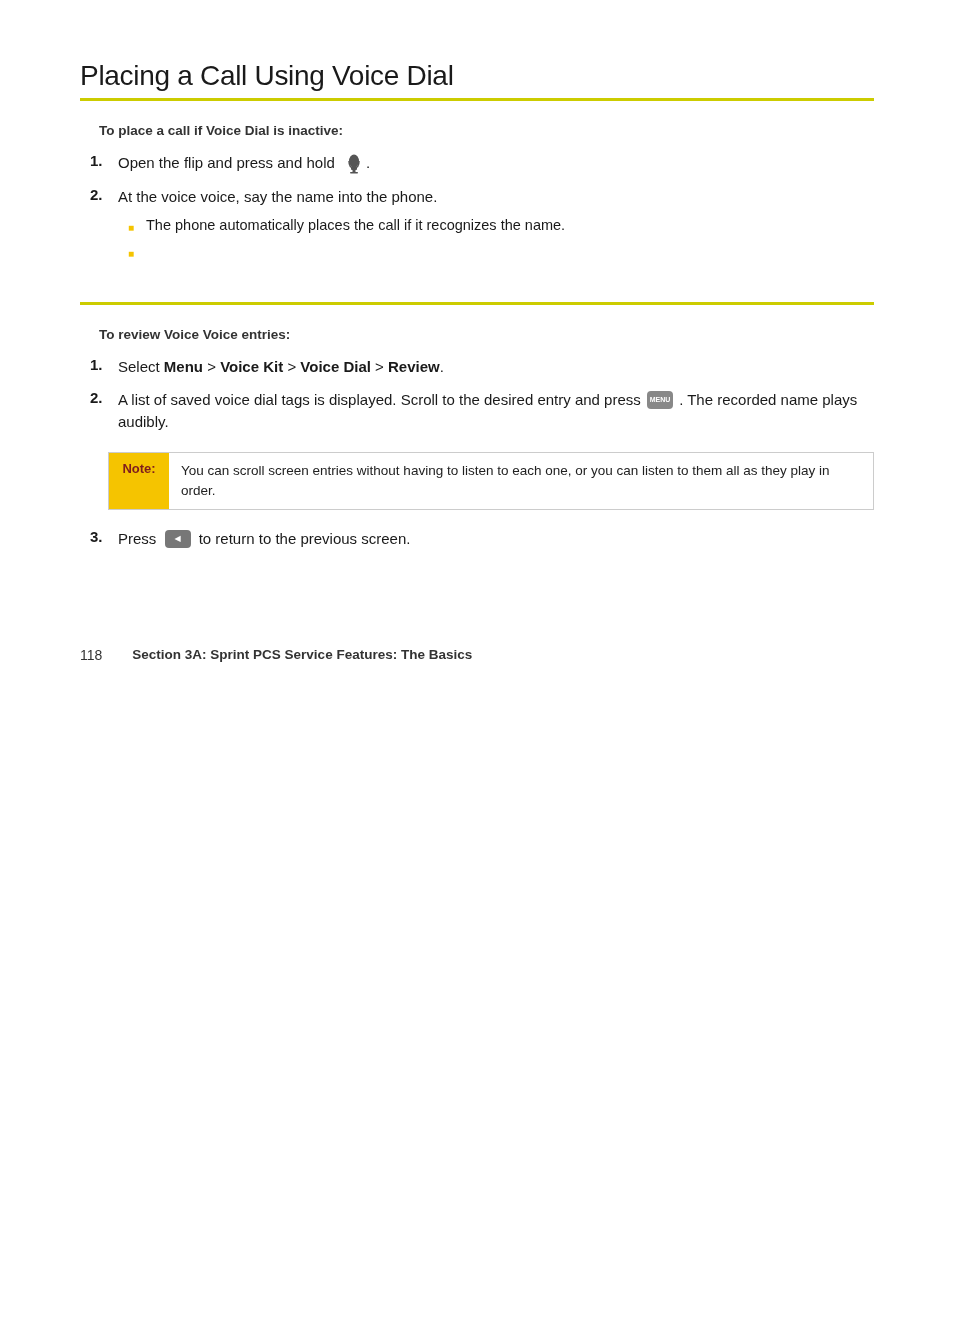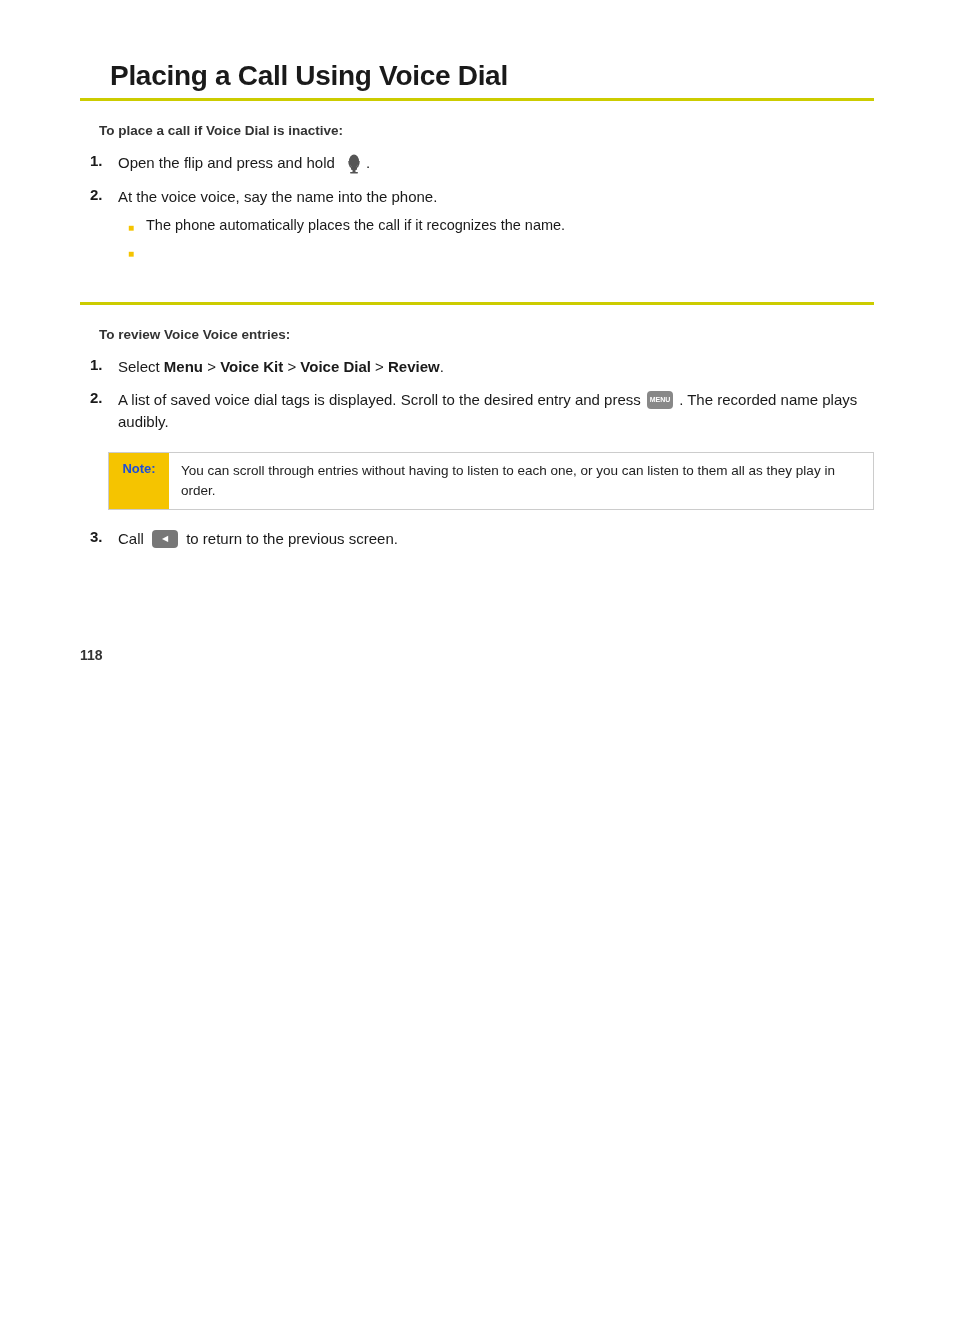--- a/index.html
+++ b/index.html
@@ -19,25 +19,24 @@
     }
 
     .page-content {
       max-width: 800px;
       margin: 0 auto;
     }
 
     
     .section-title {
       font-size: 28px;
-      font-weight: bold;
+      font-weight: normal;
       color: #1a1a1a;
       margin-bottom: 6px;
       letter-spacing: -0.3px;
-      margin-left: 30px;
     }
 
     .section-divider {
       border: none;
       border-top: 3px solid #cccc00;
       margin-bottom: 22px;
     }
 
     
     .intro-para {
@@ -141,21 +140,21 @@
 
     .note-label {
       background: #f5c400;
       font-weight: bold;
       font-size: 13px;
       padding: 8px 10px;
       min-width: 60px;
       display: flex;
       align-items: flex-start;
       justify-content: center;
-      color: #1d4ed8;
+      color: #7f1d1d;
     }
 
     .note-text {
       font-size: 13.5px;
       padding: 8px 12px;
       line-height: 1.5;
       color: #222;
     }
 
     
@@ -173,21 +172,21 @@
       margin-top: auto;
       padding-top: 60px;
       font-size: 13px;
       color: #333;
       display: flex;
       align-items: center;
       gap: 30px;
     }
 
     .footer-page-num {
-      font-weight: bold;
+      font-weight: normal;
       font-size: 14px;
     }
 
     .footer-section {
       font-weight: bold;
       font-size: 13.5px;
     }
 
     
     .voice-icon-wrap {
@@ -270,32 +269,33 @@
         <span class="step-content">
           <span>A list of saved voice dial tags is displayed. Scroll to the desired entry and press </span>
           <span class="icon-menu-ok">MENU<br>OK</span>
           <span>. The recorded name plays audibly.</span>
         </span>
       </li>
     </ol>
 
     <div class="note-box">
       <div class="note-label">Note:</div>
-      <div class="note-text">You can scroll through entries without having to listen to each one, or you can listen to them all as they play in order.</div>
+      <div class="note-text">You can scroll screen entries without having to listen to each one, or you can listen to them all as they play in order.</div>
     </div>
 
     <ol class="steps-list" start="3">
       <li>
         <span class="step-num">3.</span>
         <span class="step-content">
-          <span>Call</span>
+          <span>Press</span>
           <span class="icon-back">◀ BACK</span>
           <span>to return to the previous screen.</span>
         </span>
       </li>
     </ol>
   </div>
 
   <div class="page-footer">
     <span class="footer-page-num">118</span>
+    <span class="footer-section">Section 3A: Sprint PCS Service Features: The Basics</span>
   </div>
 
 </div>
 
 </body></html>

